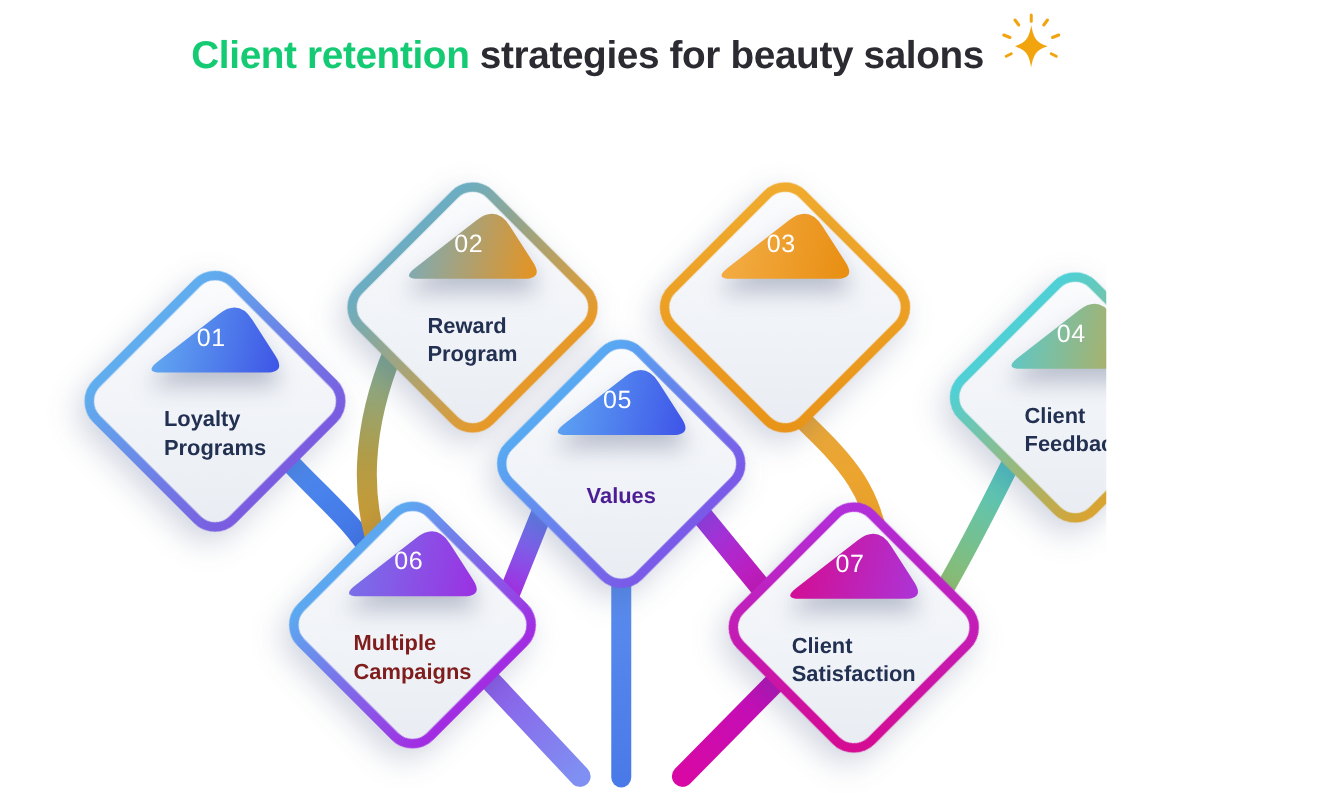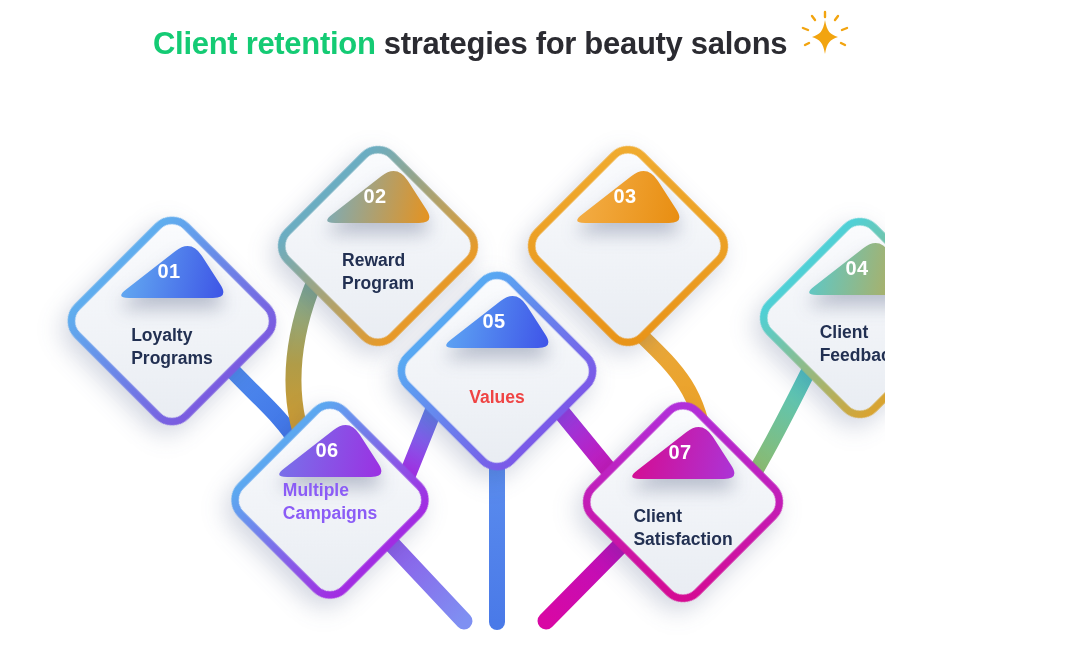--- a/index.html
+++ b/index.html
@@ -8,21 +8,21 @@
     overflow:hidden;font-family:"Liberation Sans",sans-serif;
   }
   .title{
     position:absolute;left:153px;top:26px;white-space:nowrap;
     font-size:31px;font-weight:bold;letter-spacing:-0.3px;color:#2b2b31;
   }
   .title .hl{color:#14cb74;}
   #diagram{position:absolute;left:0;top:0;}
   .badge-num{
     position:absolute;transform:translate(-50%,-50%);
-    color:#ffffff;font-size:20px;font-weight:bold;letter-spacing:0.5px;
+    color:#ffffff;font-size:20px;font-weight:normal;letter-spacing:0.5px;
   }
   .card-label{
     position:absolute;transform:translate(-50%,-50%);
     color:#223052;font-size:17.5px;font-weight:bold;line-height:23px;
     text-align:left;white-space:pre-line;
   }
   .sparkle{position:absolute;left:798px;top:10px;}
 </style>
 </head>
 <body>
@@ -188,20 +188,20 @@
     <div class="card-label" style="left: 172px; top: 347px; color: rgb(34, 48, 82);">Loyalty
 Programs</div>
     <div class="badge-num" style="left: 375px; top: 196px;">02</div>
     <div class="card-label" style="left: 378px; top: 272px; color: rgb(34, 48, 82);">Reward
 Program</div>
     <div class="badge-num" style="left: 625px; top: 196px;">03</div>
     <div class="badge-num" style="left: 857px; top: 268px;">04</div>
     <div class="card-label" style="left: 860px; top: 344px; color: rgb(34, 48, 82);">Client
 Feedback</div>
     <div class="badge-num" style="left: 494px; top: 321px;">05</div>
-    <div class="card-label" style="left: 497px; top: 397px; color: #ef4444;">Values</div>
+    <div class="card-label" style="left: 497px; top: 397px; color: #4c1d95;">Values</div>
     <div class="badge-num" style="left: 327px; top: 450px; text-align: center;">06</div>
-    <div class="card-label" style="left: 330px; top: 502px; color: #8b5cf6;">Multiple
+    <div class="card-label" style="left: 330px; top: 526px; color: #7f1d1d;">Multiple
 Campaigns</div>
     <div class="badge-num" style="left: 680px; top: 452px;">07</div>
     <div class="card-label" style="left: 683px; top: 528px; color: rgb(34, 48, 82);">Client
 Satisfaction</div>
   </div>
 
 </body></html>

